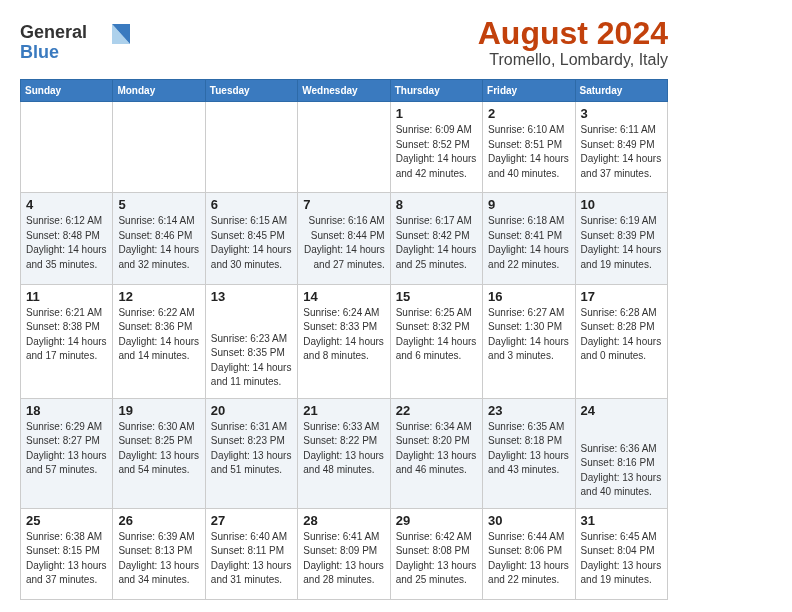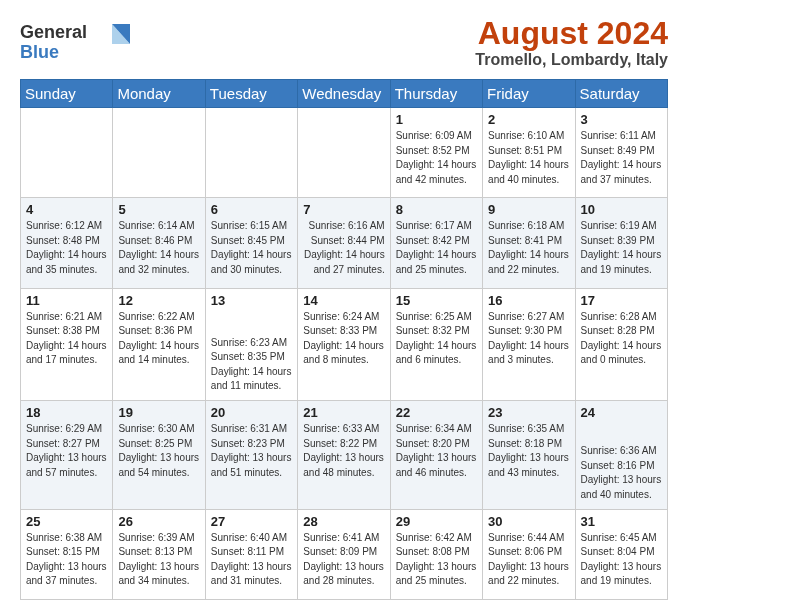--- a/index.html
+++ b/index.html
@@ -31,35 +31,35 @@
       text-align: right;
     }
     .title-block h1 {
       font-size: 32px;
       font-weight: bold;
       color: #c2410c;
       line-height: 1.1;
     }
     .title-block h2 {
       font-size: 16px;
-      font-weight: bold;
+      font-weight: normal;
       color: #444;
     }
     .calendar {
       flex: 1;
       border: 1px solid #ccc;
       border-collapse: collapse;
       width: 100%;
       table-layout: fixed;
     }
     .calendar thead tr th {
       background: #3a7abf;
       color: #fff;
-      font-size: 15px;
-      font-weight: normal;
+      font-size: 10px;
+      font-weight: bold;
       padding: 5px 4px;
       text-align: left;
       border: 1px solid #2d6aa8;
     }
     .calendar tbody tr td {
       vertical-align: top;
       border: 1px solid #ccc;
       padding: 4px 5px;
       font-size: 10.5px;
       color: #222;
@@ -229,21 +229,21 @@
           <td>
             <div class="day-number">15</div>
             <div class="day-info" style="white-space: pre-line;">Sunrise: 6:25 AM
 Sunset: 8:32 PM
 Daylight: 14 hours
 and 6 minutes.</div>
           </td>
           <td>
             <div class="day-number">16</div>
             <div class="day-info" style="white-space: pre-line;">Sunrise: 6:27 AM
-Sunset: 9:30 PM
+Sunset: 1:30 PM
 Daylight: 14 hours
 and 3 minutes.</div>
           </td>
           <td>
             <div class="day-number">17</div>
             <div class="day-info" style="white-space: pre-line;">Sunrise: 6:28 AM
 Sunset: 8:28 PM
 Daylight: 14 hours
 and 0 minutes.</div>
           </td>

